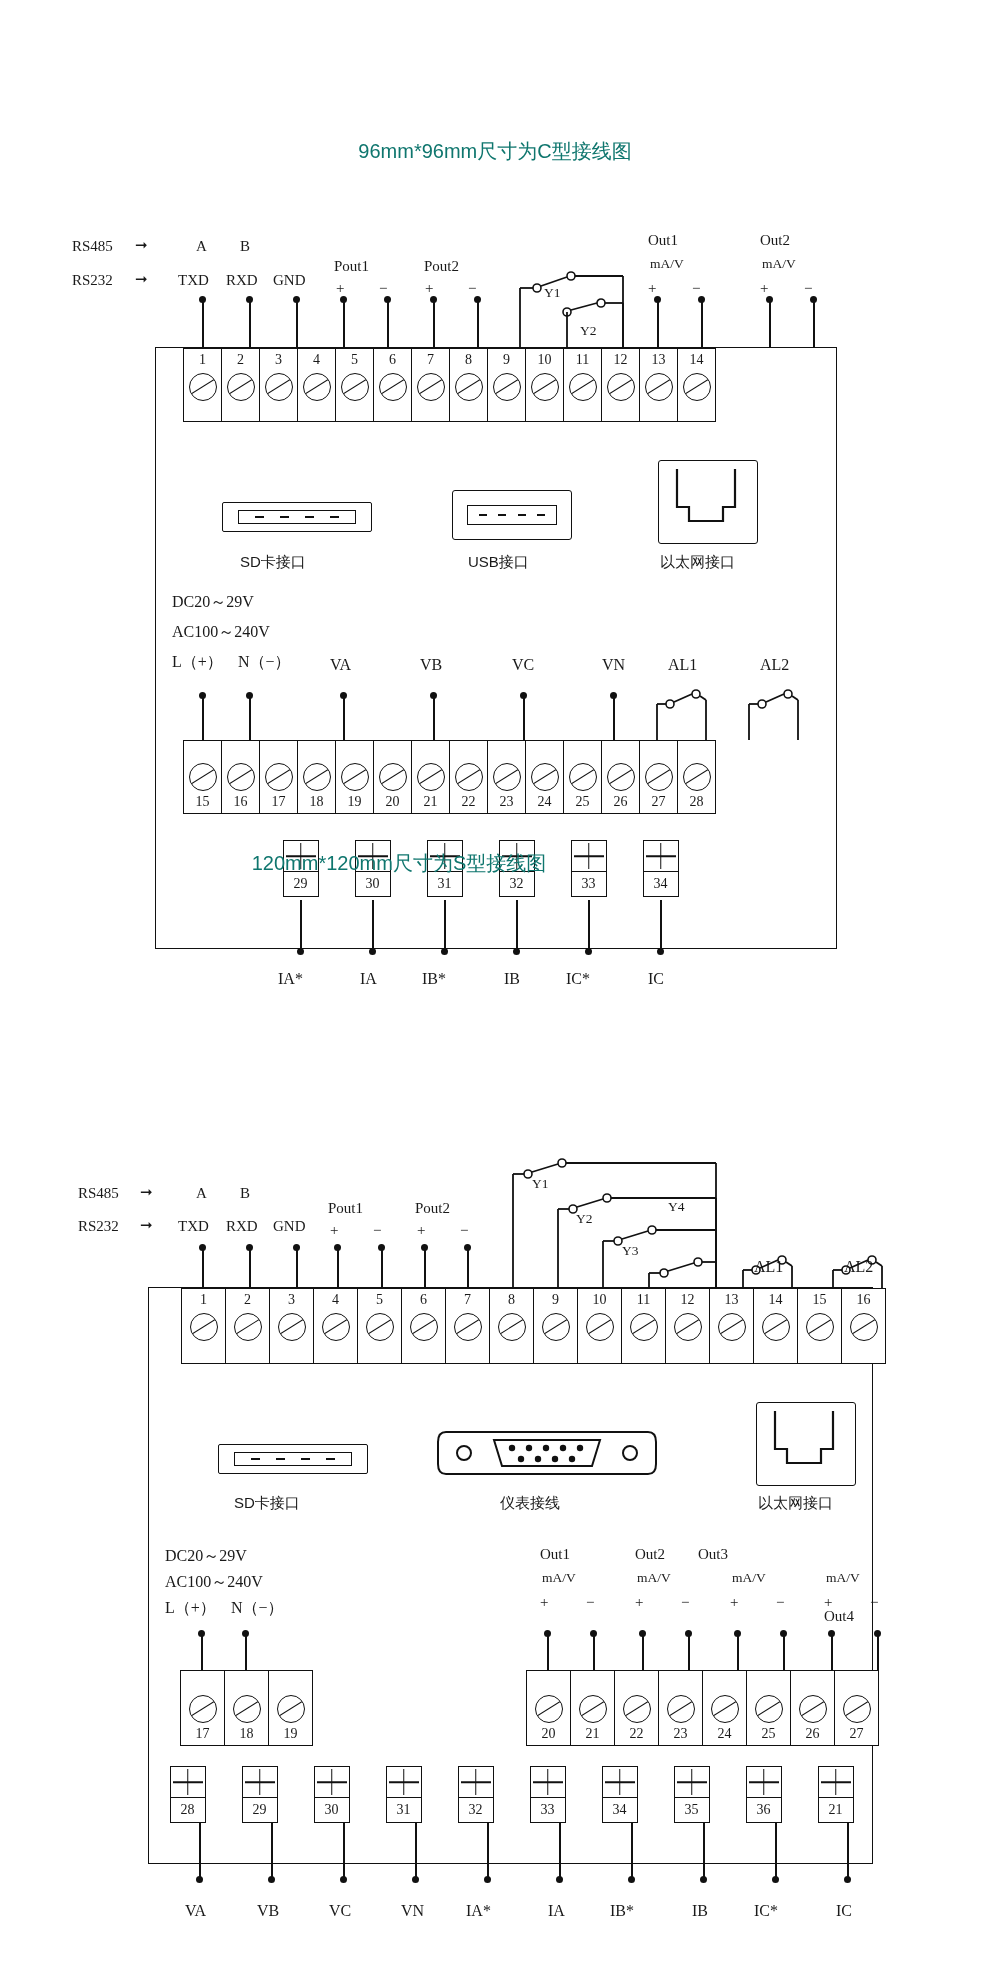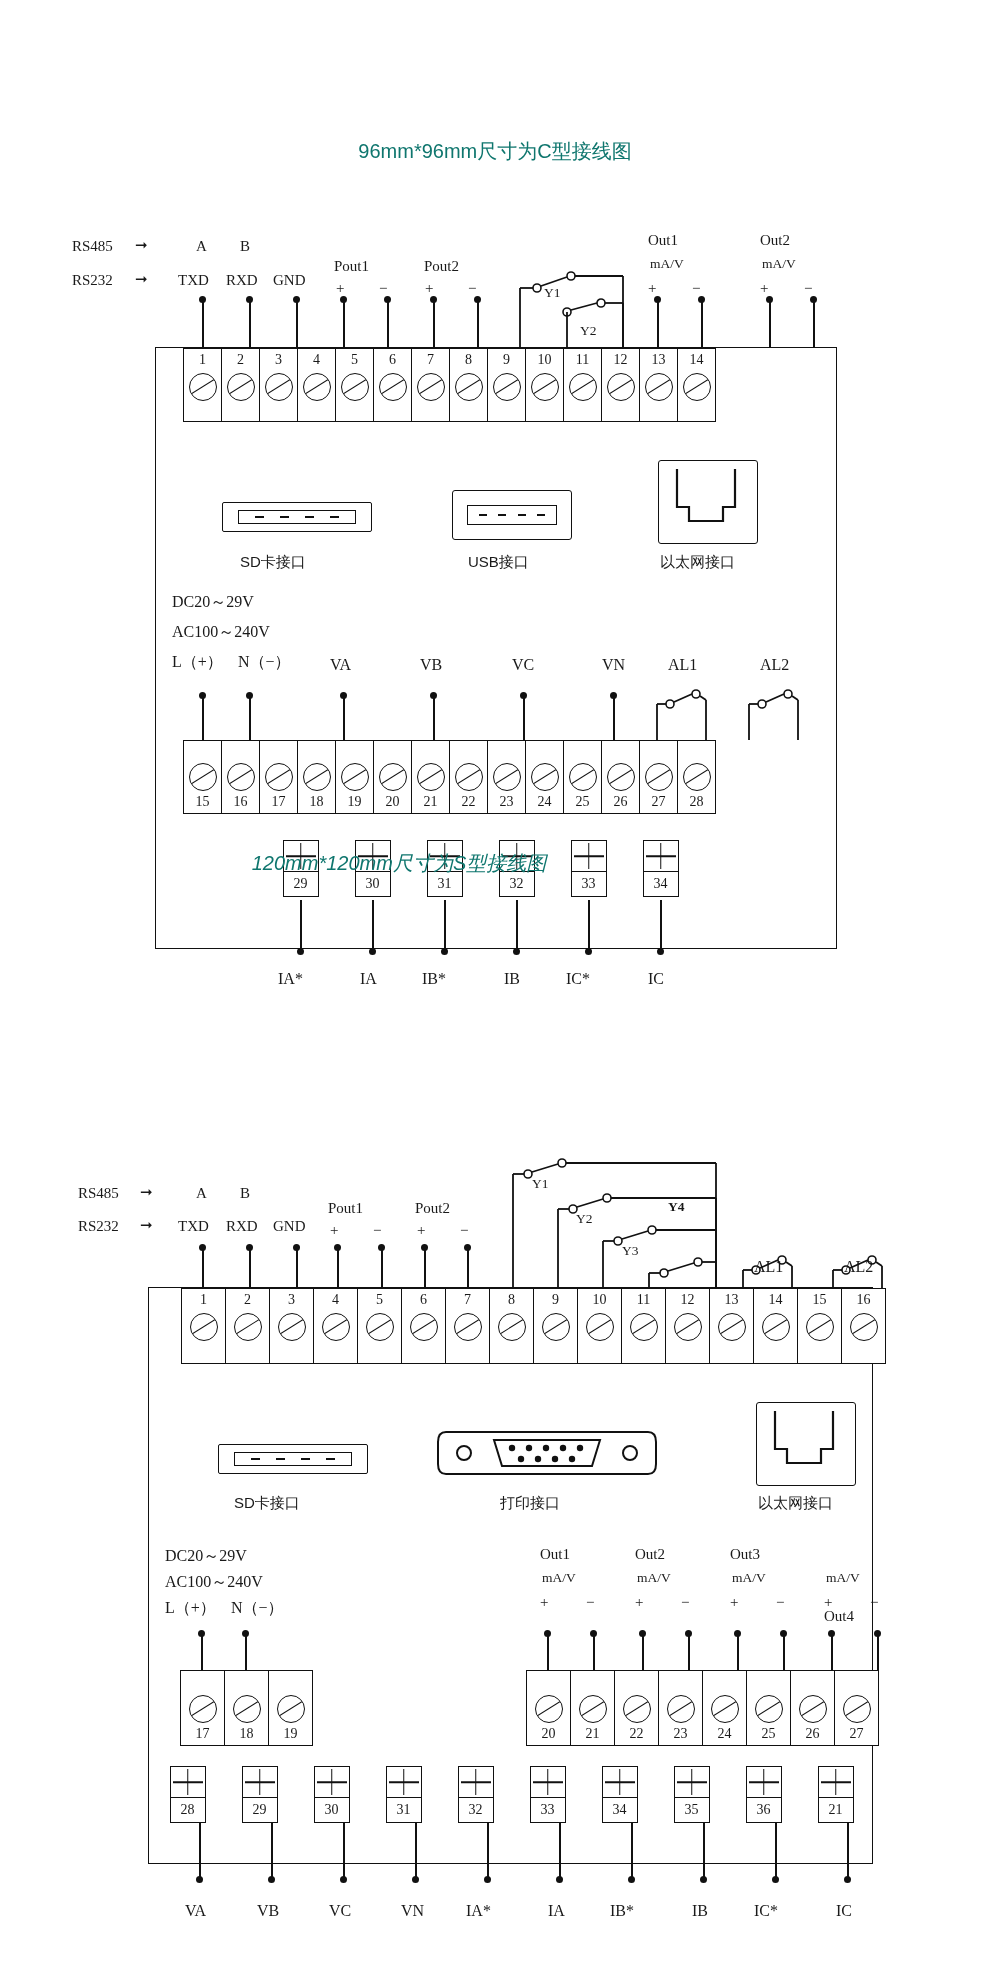--- a/index.html
+++ b/index.html
@@ -25,21 +25,21 @@
     font-family:"Liberation Serif", serif;
     font-size:15px;color:#333;margin-top:-4px;
   }
 
   
   .sec-title{
     text-align:center;font-size:20px;font-family:"Liberation Sans", sans-serif;
     color:#0f766e;
   }
   #title-c{position:absolute;left:0;top:138px;width:990px;}
-  #title-s{position:absolute;left:0;top:850px;width:798px;font-style:italic;}
+  #title-s{position:absolute;left:0;top:850px;width:798px;}
 
   
   .abs{position:absolute;}
   .lbl{font-size:15px;white-space:nowrap;font-family:"Liberation Serif", serif;}
   .lbl-s{font-size:13.5px;white-space:nowrap;font-family:"Liberation Serif", serif;}
   .lbl-b{font-size:16px;white-space:nowrap;font-family:"Liberation Serif", serif;}
   .cn-lbl{font-family:"Liberation Sans", sans-serif;font-size:15px;white-space:nowrap;}
 
   .vline{position:absolute;width:1.6px;background:#111;}
   .dot{position:absolute;width:7px;height:7px;border-radius:50%;background:#111;}
@@ -509,21 +509,21 @@
     <svg width="80" height="42">
       <line x1="5" y1="22" x2="5" y2="38" stroke="#111" stroke-width="1.8"></line>
       <line x1="5" y1="22" x2="16" y2="22" stroke="#111" stroke-width="1.8"></line>
       <circle cx="20" cy="22" r="4" fill="none" stroke="#111" stroke-width="1.6"></circle>
       <line x1="24" y1="20" x2="50" y2="12" stroke="#111" stroke-width="1.8"></line>
       <circle cx="54" cy="11" r="4" fill="none" stroke="#111" stroke-width="1.6"></circle>
       <line x1="58" y1="11" x2="72" y2="11" stroke="#111" stroke-width="1.8"></line>
       <line x1="72" y1="11" x2="72" y2="38" stroke="#111" stroke-width="1.8"></line>
     </svg>
   </div>
-  <div class="abs lbl-s" style="left:668px;top:1199px;font-weight:bold;">Y4</div>
+  <div class="abs lbl-s" style="left:668px;top:1199px;">Y4</div>
 
   <div class="relay" style="left:738px;top:1252px;">
     <svg width="62" height="40">
       <line x1="5" y1="18" x2="5" y2="38" stroke="#111" stroke-width="1.8"></line>
       <line x1="5" y1="18" x2="14" y2="18" stroke="#111" stroke-width="1.8"></line>
       <circle cx="18" cy="18" r="4" fill="none" stroke="#111" stroke-width="1.6"></circle>
       <line x1="22" y1="16" x2="40" y2="8" stroke="#111" stroke-width="1.8"></line>
       <circle cx="44" cy="8" r="4" fill="none" stroke="#111" stroke-width="1.6"></circle>
       <line x1="48" y1="10" x2="54" y2="14" stroke="#111" stroke-width="1.8"></line>
       <line x1="54" y1="14" x2="54" y2="38" stroke="#111" stroke-width="1.8"></line>
@@ -628,21 +628,21 @@
       <circle cx="97" cy="28" r="3.2" fill="#111"></circle>
       <circle cx="114" cy="28" r="3.2" fill="#111"></circle>
       <circle cx="131" cy="28" r="3.2" fill="#111"></circle>
       <circle cx="148" cy="28" r="3.2" fill="#111"></circle>
       <circle cx="89" cy="39" r="3.2" fill="#111"></circle>
       <circle cx="106" cy="39" r="3.2" fill="#111"></circle>
       <circle cx="123" cy="39" r="3.2" fill="#111"></circle>
       <circle cx="140" cy="39" r="3.2" fill="#111"></circle>
     </svg>
   </div>
-  <div class="abs cn-lbl" style="left:500px;top:1494px;">打印接口</div>
+  <div class="abs cn-lbl" style="left:500px;top:1494px;">仪表接线</div>
 
   <div class="rj45" style="left:756px;top:1402px;width:98px;height:82px;">
     <svg width="94" height="78" viewBox="0 0 94 78">
       <polyline points="18,8 18,46 30,46 30,60 64,60 64,46 76,46 76,8" fill="none" stroke="#111" stroke-width="2.2"></polyline>
     </svg>
   </div>
   <div class="abs cn-lbl" style="left:758px;top:1494px;">以太网接口</div>
 
   <div class="abs lbl-b" style="left:165px;top:1546px;">DC20～29V</div>
   <div class="abs lbl-b" style="left:165px;top:1572px;">AC100～240V</div>
@@ -652,21 +652,21 @@
   <div class="abs lbl" style="left:540px;top:1546px;">Out1</div>
   <div class="abs lbl-s" style="left:542px;top:1570px;">mA/V</div>
   <div class="abs lbl" style="left:540px;top:1594px;">+</div>
   <div class="abs lbl" style="left:586px;top:1594px;">−</div>
 
   <div class="abs lbl" style="left:635px;top:1546px;">Out2</div>
   <div class="abs lbl-s" style="left:637px;top:1570px;">mA/V</div>
   <div class="abs lbl" style="left:635px;top:1594px;">+</div>
   <div class="abs lbl" style="left:681px;top:1594px;">−</div>
 
-  <div class="abs lbl" style="left:730px;top:1546px;">Out3</div>
+  <div class="abs lbl" style="left:698px;top:1546px;">Out3</div>
   <div class="abs lbl-s" style="left:732px;top:1570px;">mA/V</div>
   <div class="abs lbl" style="left:730px;top:1594px;">+</div>
   <div class="abs lbl" style="left:776px;top:1594px;">−</div>
 
   <div class="abs lbl" style="left:824px;top:1608px;">Out4</div>
   <div class="abs lbl-s" style="left:826px;top:1570px;">mA/V</div>
   <div class="abs lbl" style="left:824px;top:1594px;">+</div>
   <div class="abs lbl" style="left:870px;top:1594px;">−</div>
 
   <div class="dot" style="left:198px;top:1630px;"></div>

